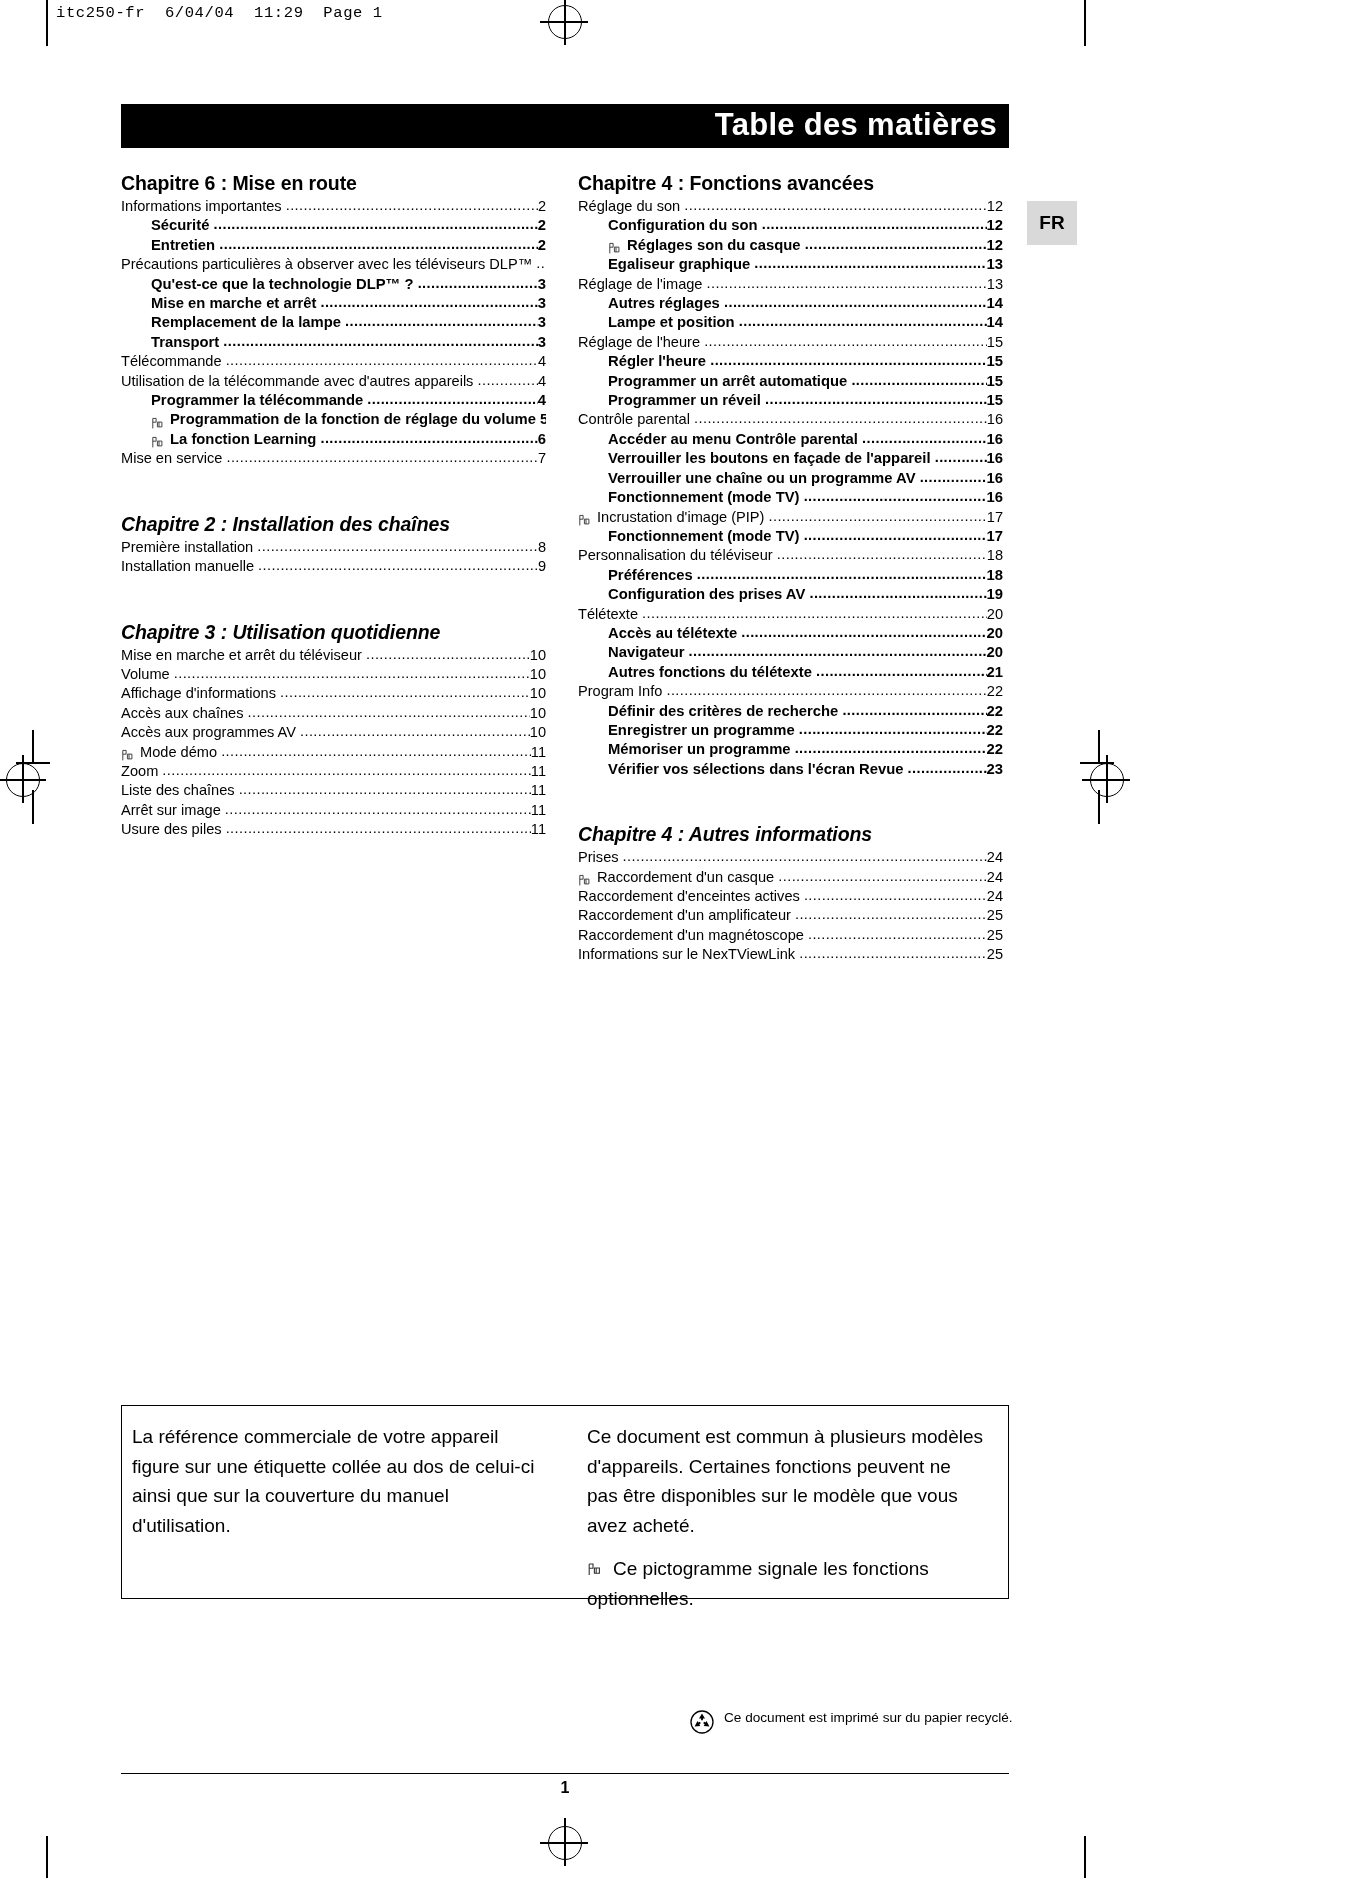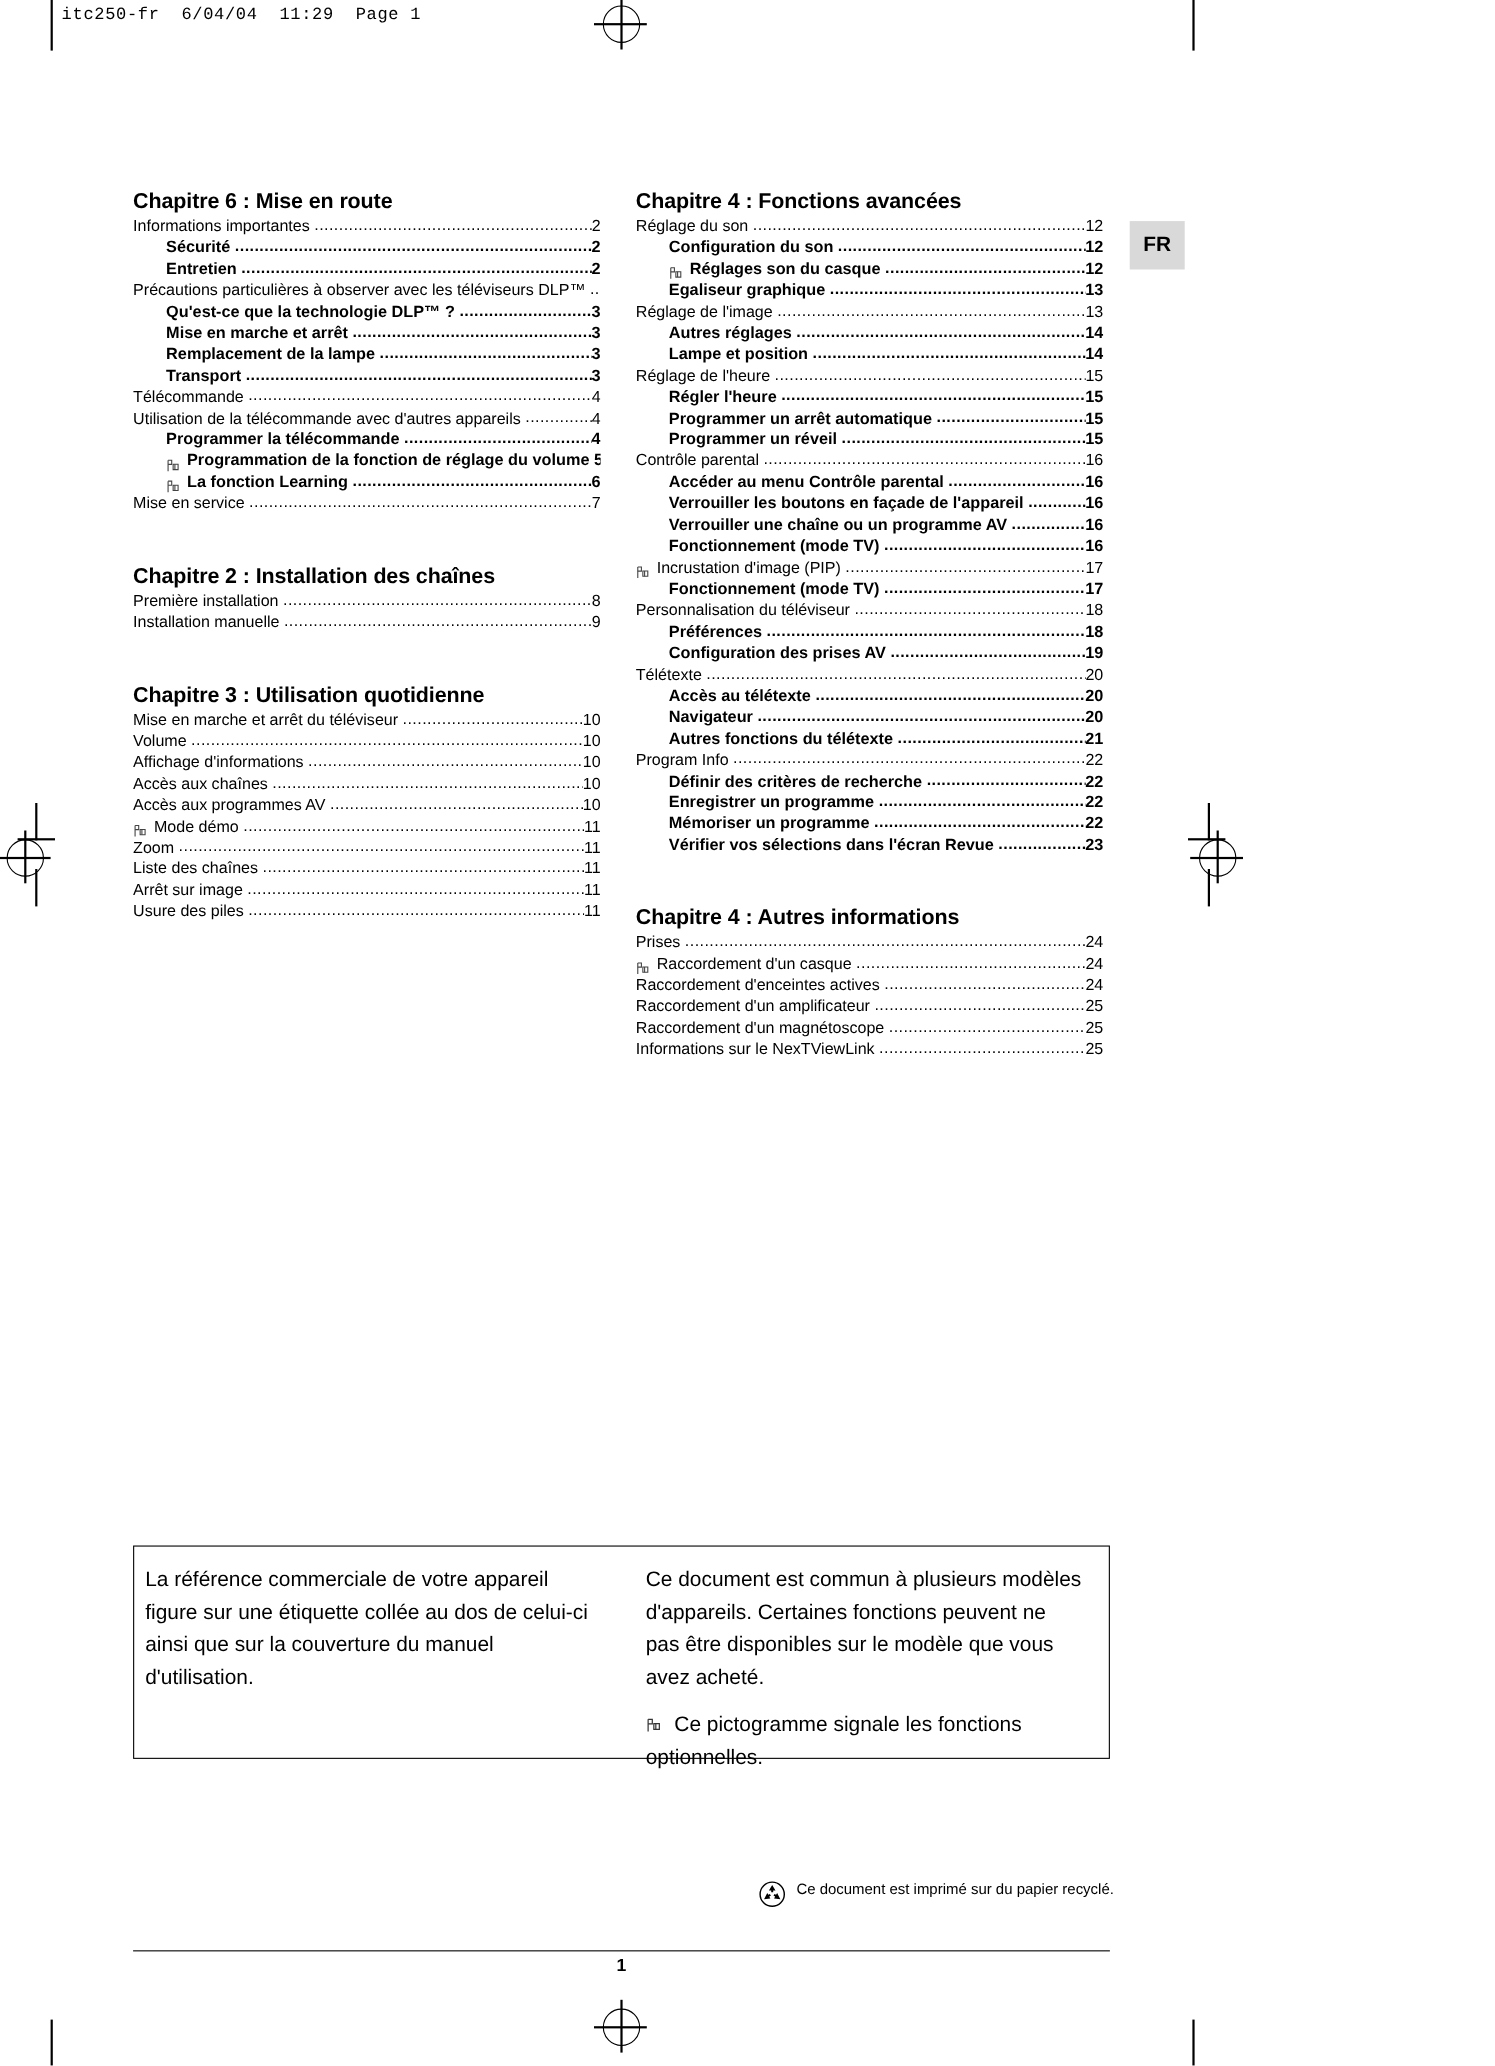--- a/index.html
+++ b/index.html
@@ -106,21 +106,21 @@
   .col-left  { left: 121px; }
   .col-right { left: 578px; }
 
   .chapter {
     font-weight: bold;
     font-size: 19.5px;
     letter-spacing: -0.1px;
     margin: 0 0 2px 0;
     white-space: nowrap;
   }
-  .chapter.spaced { margin-top: 44px; }
+  .chapter.spaced { margin-top: 44px; font-style: italic; }
 
   .entry {
     display: flex;
     align-items: flex-end;
     font-size: 14.6px;
     line-height: 19.4px;
     white-space: nowrap;
     overflow: hidden;
   }
   .entry .txt { flex: 0 0 auto; }
@@ -232,20 +232,23 @@
   <div class="crop-v" style="left:32px; top:790px; height:34px;"></div>
   <div class="crop-v" style="left:1098px; top:790px; height:34px;"></div>
 
   <div class="reg" style="left:548px; top:5px;"></div>
   <div class="reg" style="left:548px; top:1826px;"></div>
   <div class="reg" style="left:6px; top:763px;"></div>
   <div class="reg" style="left:1090px; top:763px;"></div>
 
   <div class="slug">itc250-fr  6/04/04  11:29  Page 1</div>
 
+  <div class="title-bar">
+    <div class="title">Table des matières</div>
+  </div>
 
   <div class="lang-tab">FR</div>
 
   <div class="col col-left" id="col-left">
       <div class="chapter">Chapitre 6 : Mise en route</div>
       <div class="entry lvl1">
         <span class="txt">Informations importantes&nbsp;</span>
         <span class="leader">................................................................................................................</span>
         <span class="pg">2</span>
       </div>

